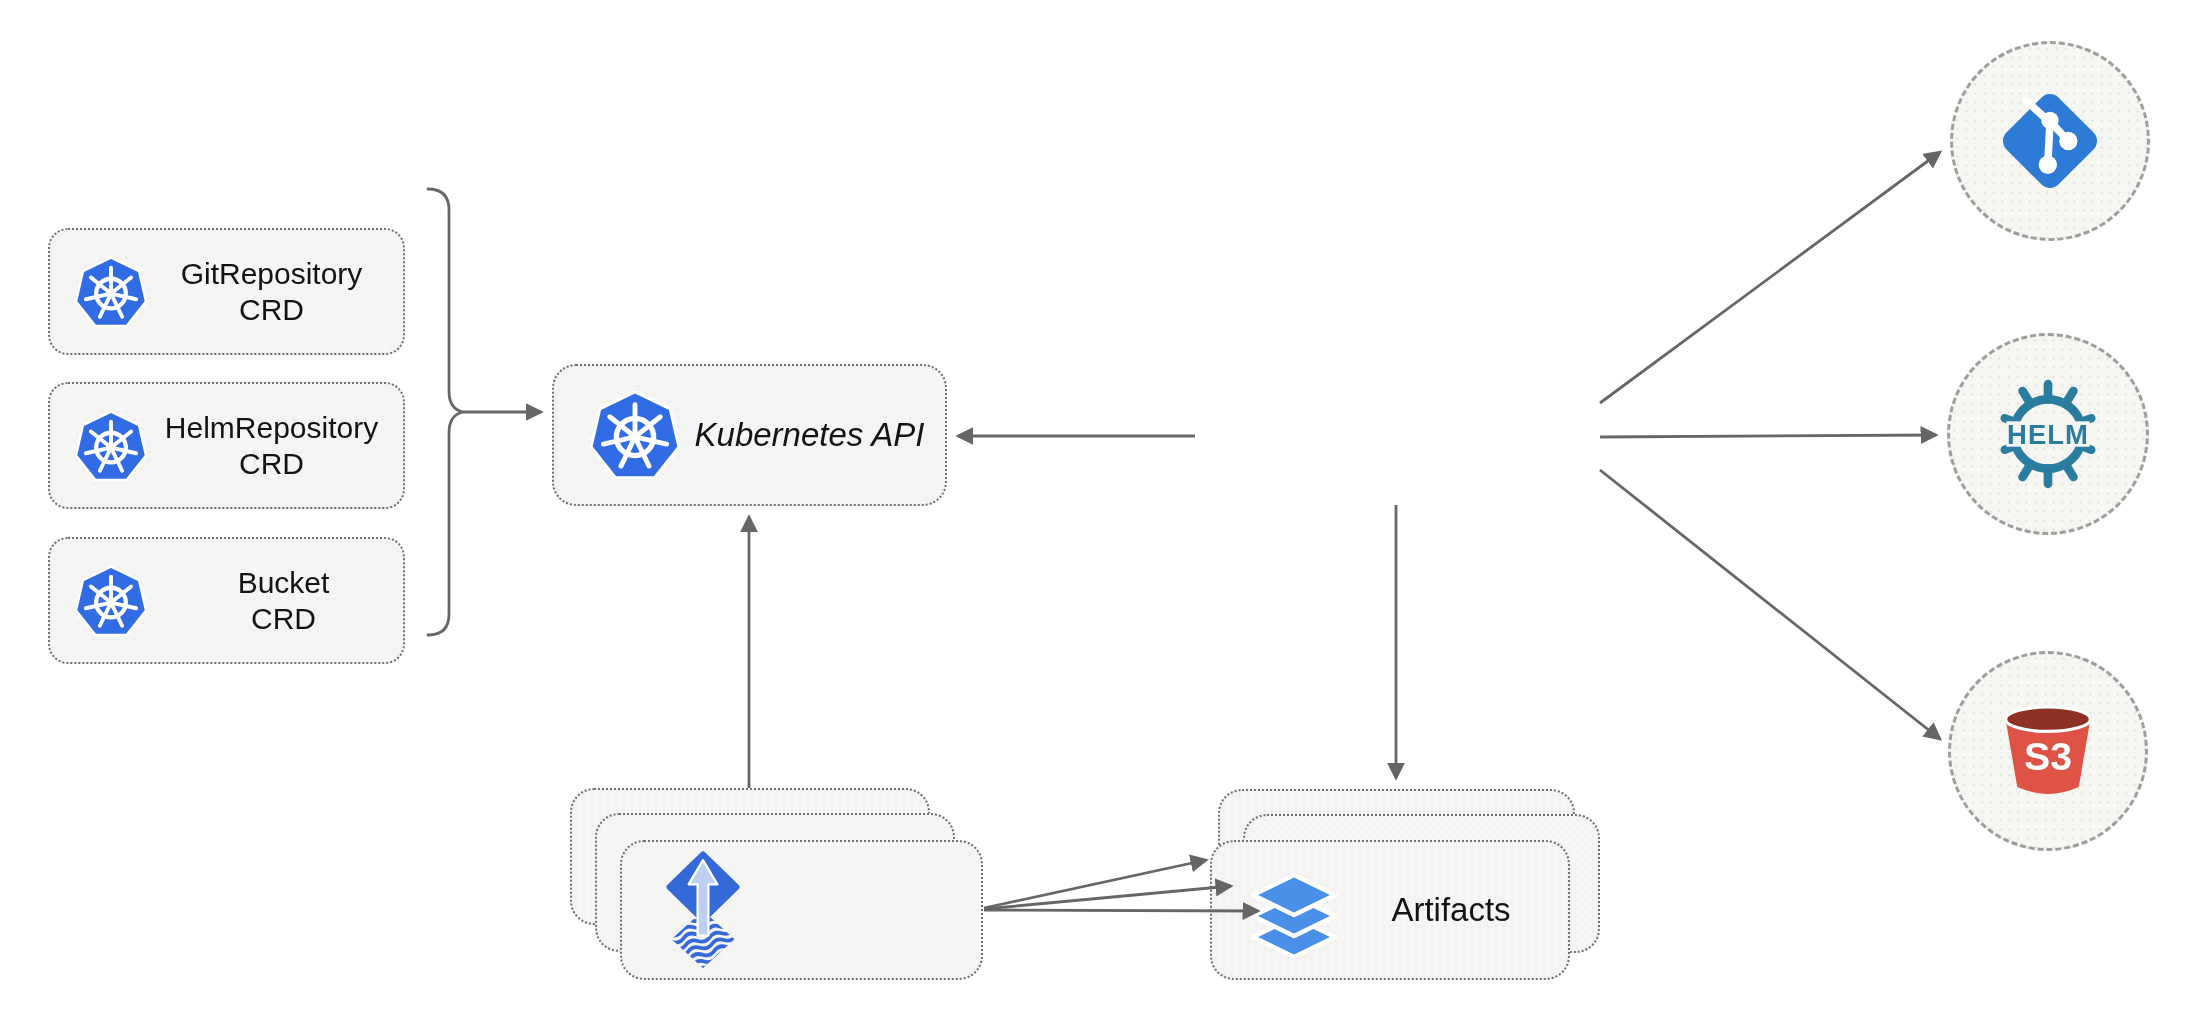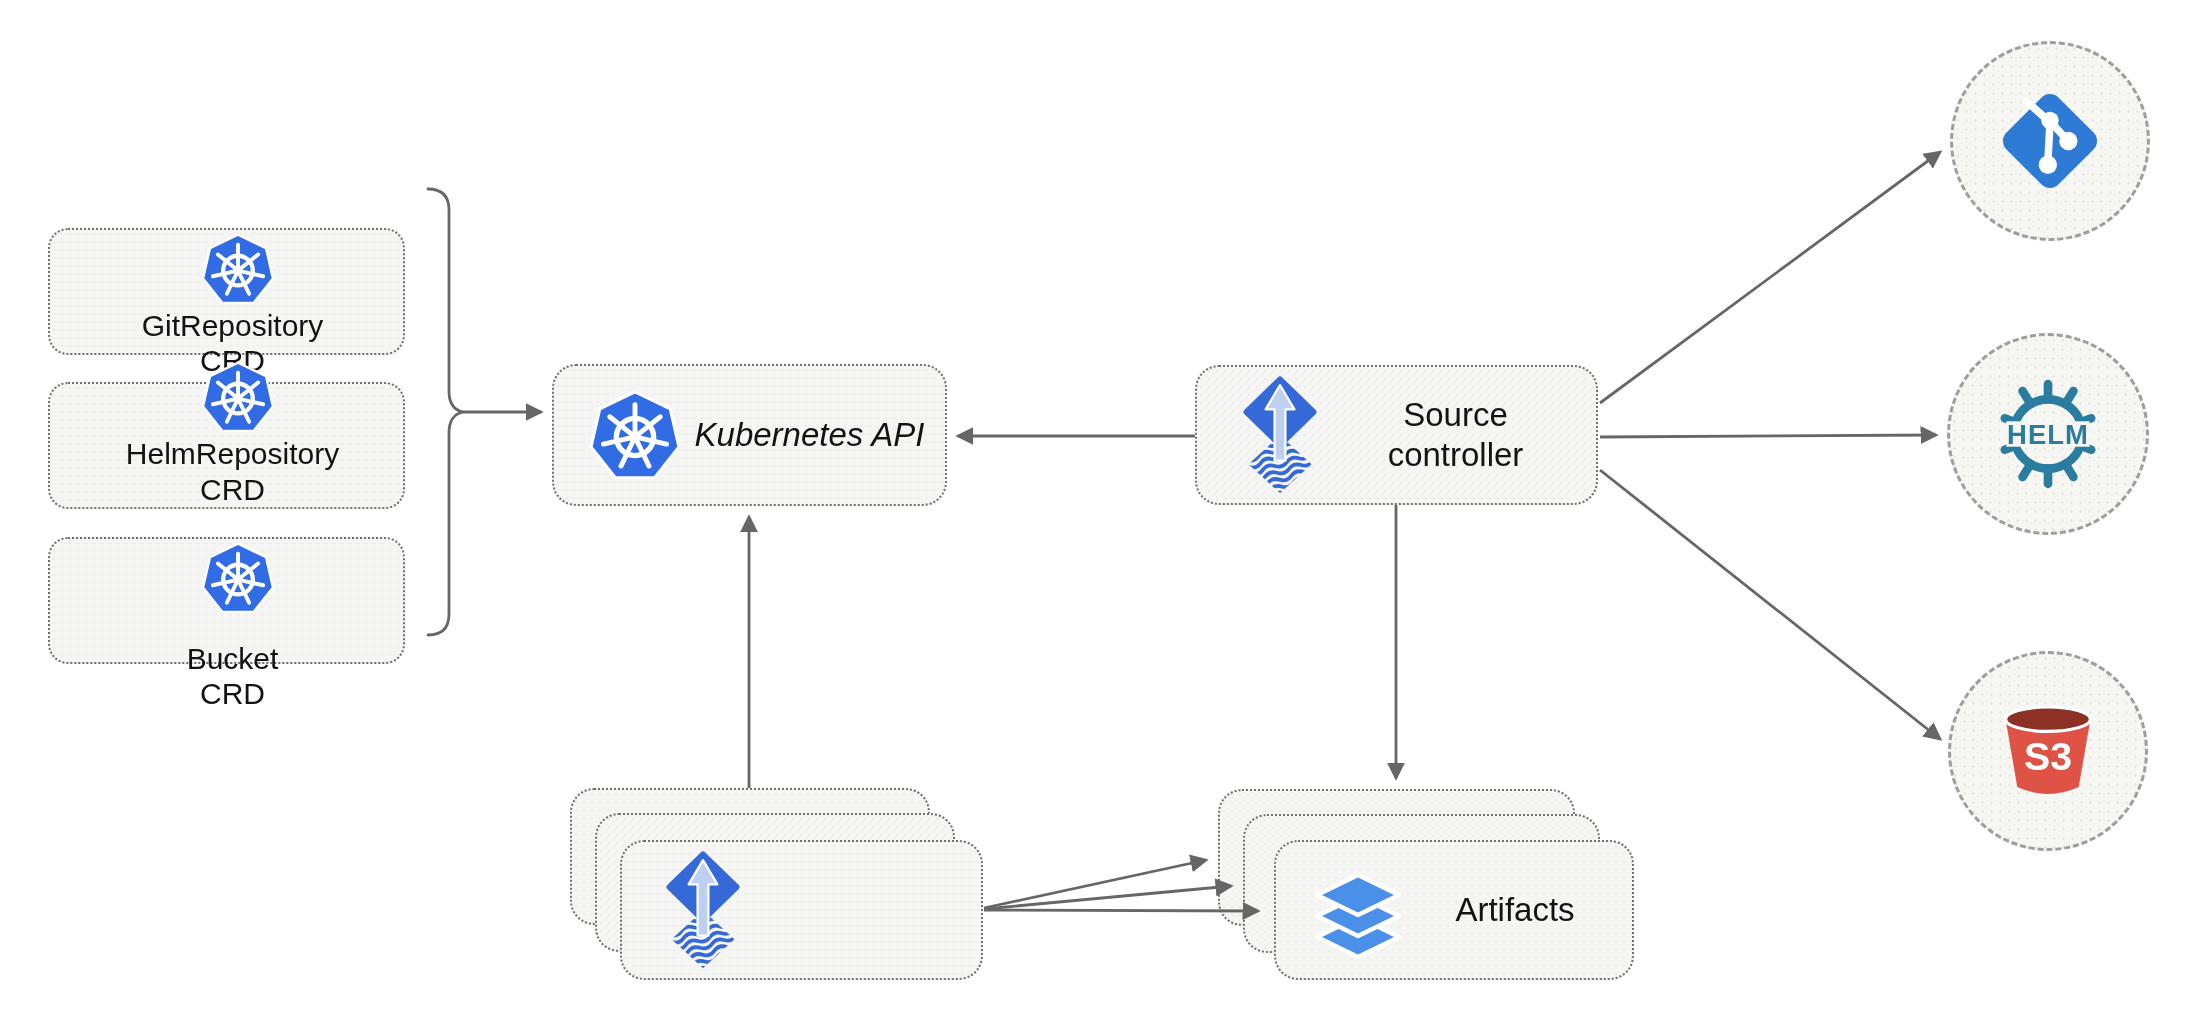--- a/index.html
+++ b/index.html
@@ -10,21 +10,21 @@
   }
   .node{
     position:absolute;box-sizing:border-box;
     background-color:var(--box-bg,#f5f5f3);
     background-image:radial-gradient(rgba(125,125,100,0.08) 1px,transparent 1.3px);
     background-size:8px 8px;
     border:2px dotted var(--box-border,#707070);
     border-radius:24px;
     display:flex;align-items:center;
   }
-  .crd-box{left:48px;width:357px;height:127px;padding-left:22px;border-radius:20px;flex-direction:column;}
+  .crd-box{left:48px;width:357px;height:127px;padding-left:22px;border-radius:20px;}
   .crd-box .label{flex:1;text-align:center;font-size:30px;line-height:1.18;padding-right:10px;}
   .node .label{color:var(--text-color,#131313);}
   .big-label{flex:1;text-align:center;font-size:33px;line-height:1.2;padding-right:10px;}
   .stack-shadow{border-radius:24px;}
   .circle{
     position:absolute;box-sizing:border-box;border-radius:50%;
     background-color:var(--circle-bg,#f6f6f2);
     background-image:radial-gradient(rgba(120,118,90,0.12) 1.2px,transparent 1.4px);
     background-size:9px 9px;
     border:3px dashed var(--circle-border,#9e9e9e);
@@ -156,41 +156,32 @@
     </div>
   </div>
 
   <div class="node" style="left:552px;top:364px;width:395px;height:142px;padding-left:32px;font-style:italic;">
     <svg class="icon" width="98" height="98">
         <use href="#ic-k8s"></use>
       </svg>
     <div class="big-label">Kubernetes API</div>
   </div>
 
-  <div class="node" style="left:1195px;top:365px;width:403px;height:140px;padding-left:38px;">
-    <svg class="icon" width="90" height="119">
-        <use href="#ic-flux"></use>
-      </svg>
-    <div class="big-label">
-      <div>Source</div>
-      <div>controller</div>
-    </div>
-  </div>
 
   <div class="node stack-shadow" style="left:570px;top:788px;width:360px;height:137px;"></div>
   <div class="node stack-shadow" style="left:595px;top:813px;width:360px;height:139px;"></div>
   <div class="node" style="left:620px;top:840px;width:363px;height:140px;padding-left:36px;">
     <svg class="icon" width="90" height="119">
         <use href="#ic-flux"></use>
       </svg>
   </div>
 
   <div class="node stack-shadow" style="left:1218px;top:789px;width:357px;height:137px;"></div>
   <div class="node stack-shadow" style="left:1243px;top:814px;width:357px;height:139px;"></div>
-  <div class="node" style="left:1274px;top:840px;width:360px;height:140px;padding-left:32px;">
+  <div class="node" style="left:1210px;top:840px;width:360px;height:140px;padding-left:32px;">
     <svg class="icon" width="100" height="100">
         <use href="#ic-layers"></use>
       </svg>
     <div class="big-label">Artifacts</div>
   </div>
 
   <div class="circle" style="left:1950px;top:41px;width:200px;height:200px;">
     <svg width="108" height="108">
         <use href="#ic-git"></use>
       </svg>

